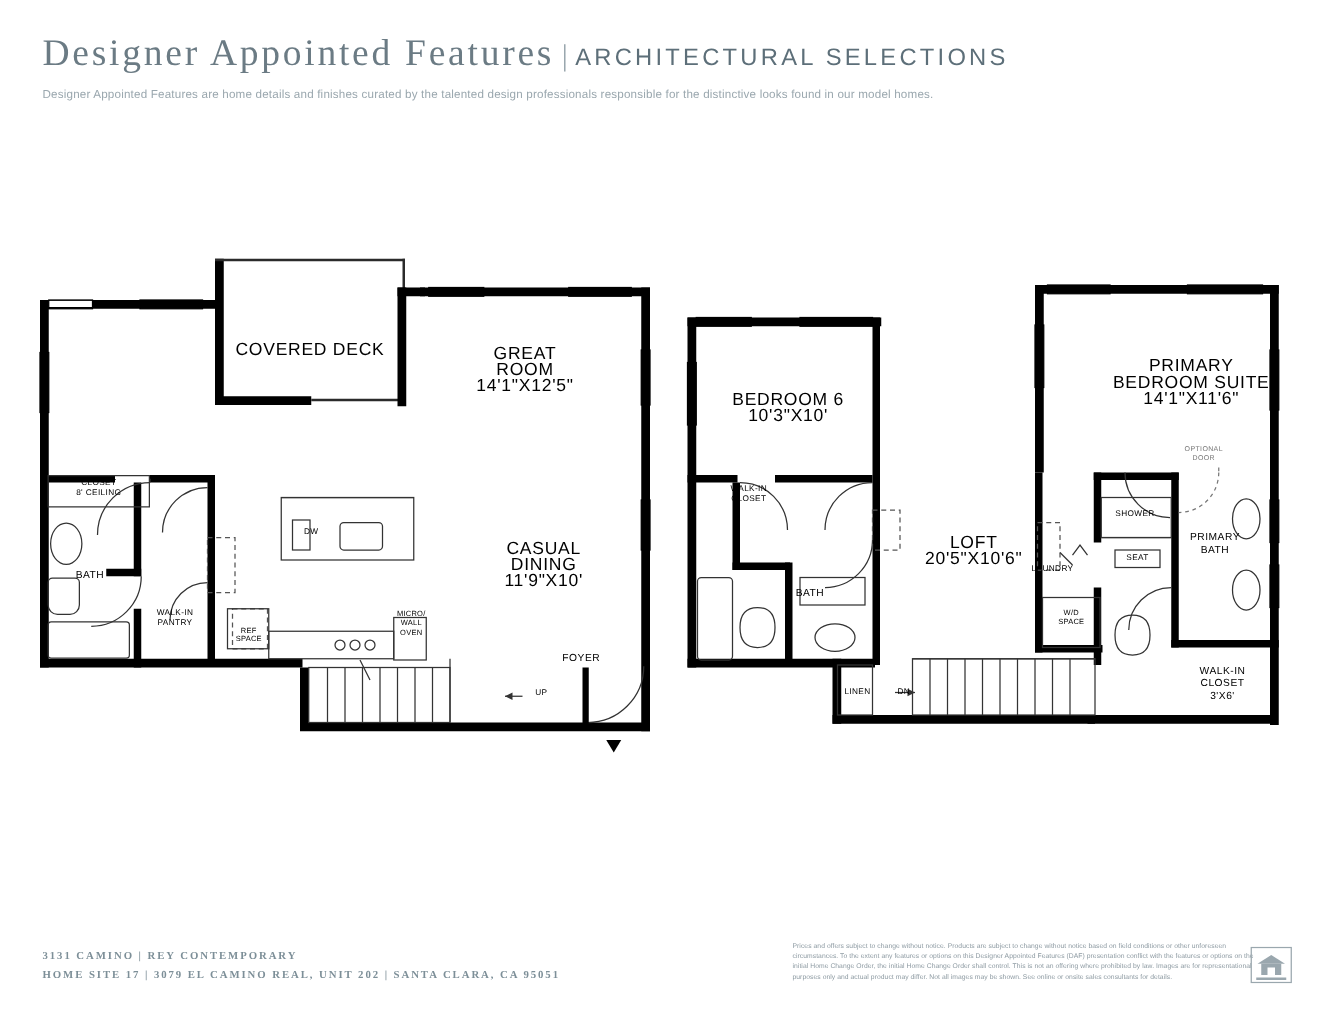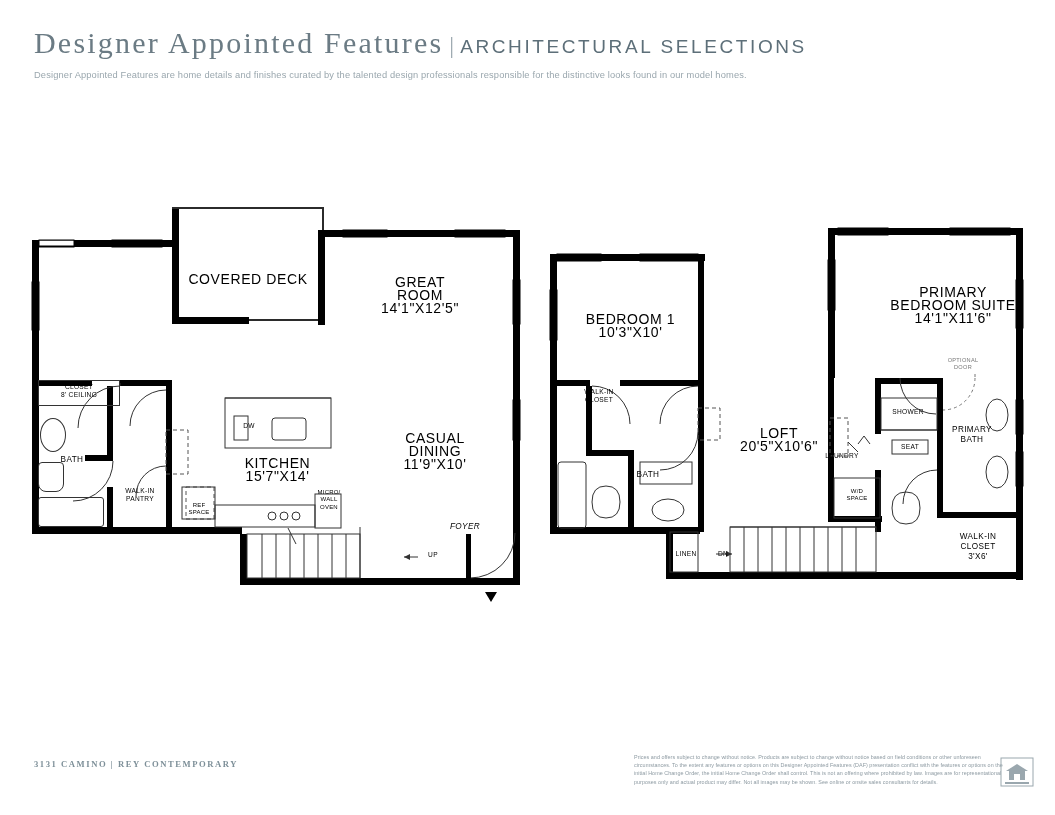--- a/index.html
+++ b/index.html
@@ -223,31 +223,28 @@
       <rect x="32" y="282" width="7" height="48" fill="none" stroke="#000" stroke-width="1"></rect>
     </svg>
 
     <div class="label" style="left:172px;top:273px;width:152px;">COVERED DECK</div>
     <div class="label" style="left:355px;top:276px;width:130px;">
       GREAT<br>ROOM<br><span>14'1"X12'5"</span>
     </div>
     <div class="label" style="left:370px;top:432px;width:130px;">
       CASUAL<br>DINING<br><span>11'9"X10'</span>
     </div>
-    <div class="label" style="left:205px;top:457px;width:145px;">
-      <span>KITCHEN</span><br><span>15'7"X14'</span>
-    </div>
     <div class="label sm" style="left:40px;top:455px;width:64px;">BATH</div>
     <div class="label xs" style="left:38px;top:383px;width:82px;">
       <span>CLOSET</span><br><span>8' CEILING</span>
     </div>
     <div class="label xs" style="left:110px;top:487px;width:60px;">
       WALK-IN<br>PANTRY
     </div>
-    <div class="label sm" style="left:430px;top:522px;width:70px;font-style:italic;">FOYER</div>
+    <div class="label sm" style="left:430px;top:522px;width:70px;">FOYER</div>
 
     <div class="label xs" style="left:239px;top:422px;width:20px;">DW</div>
     <div class="label micro" style="left:182px;top:502px;width:34px;">REF<br>SPACE</div>
     <div class="label micro" style="left:313px;top:489px;width:32px;">MICRO/<br>WALL<br>OVEN</div>
     <div class="label xs" style="left:420px;top:551px;width:26px;">UP</div>
   </div>
 
   <div class="plan" id="plan-right" style="left:520px;top:0;width:535px;height:620px;">
 
     <div class="wall" style="left:30px;top:254px;width:155px;height:7px;"></div>
@@ -331,21 +328,21 @@
       <line x1="294" y1="527" x2="294" y2="572" stroke="#333" stroke-width="1"></line>
       <line x1="308" y1="527" x2="308" y2="572" stroke="#333" stroke-width="1"></line>
       <line x1="322" y1="527" x2="322" y2="572" stroke="#333" stroke-width="1"></line>
       <line x1="336" y1="527" x2="336" y2="572" stroke="#333" stroke-width="1"></line>
       <line x1="210" y1="527" x2="356" y2="527" stroke="#333" stroke-width="1"></line>
       <line x1="196" y1="554" x2="212" y2="554" stroke="#333" stroke-width="1"></line>
       <polygon points="212,554 206,551 206,557" fill="#333"></polygon>
     </svg>
 
     <div class="label" style="left:38px;top:313px;width:145px;">
-      <span>BEDROOM 1</span><br><span>10'3"X10'</span>
+      <span>BEDROOM 6</span><br><span>10'3"X10'</span>
     </div>
     <div class="label xs" style="left:48px;top:388px;width:62px;">WALK-IN<br>CLOSET</div>
     <div class="label sm" style="left:96px;top:470px;width:64px;">BATH</div>
     <div class="label" style="left:196px;top:379px;width:126px;margin-top:48px;">
       <span>LOFT</span><br><span>20'5"X10'6"</span>
     </div>
     <div class="label" style="left:358px;top:286px;width:150px;">
       PRIMARY<br>BEDROOM SUITE<br><span>14'1"X11'6"</span>
     </div>
     <div class="label tiny" style="left:412px;top:357px;width:62px;">OPTIONAL<br>DOOR</div>
@@ -356,20 +353,21 @@
       WALK-IN<br>CLOSET<br><span>3'X6'</span>
     </div>
     <div class="label xs" style="left:284px;top:452px;width:76px;">LAUNDRY</div>
     <div class="label micro" style="left:316px;top:488px;width:42px;">W/D<br>SPACE</div>
     <div class="label xs" style="left:146px;top:550px;width:40px;">LINEN</div>
     <div class="label xs" style="left:190px;top:550px;width:26px;">DN</div>
   </div>
 
   <div id="footer-left">
     <div>3131 CAMINO | REY CONTEMPORARY</div>
+    <div>HOME SITE 17 | 3079 EL CAMINO REAL, UNIT 202 | SANTA CLARA, CA 95051</div>
   </div>
 
   <div id="disclaimer">Prices and offers subject to change without notice. Products are subject to change without notice based on field conditions or other unforeseen circumstances. To the extent any features or options on this Designer Appointed Features (DAF) presentation conflict with the features or options on the initial Home Change Order, the initial Home Change Order shall control. This is not an offering where prohibited by law. Images are for representational purposes only and actual product may differ. Not all images may be shown. See online or onsite sales consultants for details.</div>
 
   <div id="eho">
     <svg width="34" height="30" viewBox="0 0 34 30">
       <rect x="1" y="1" width="32" height="28" fill="none" stroke="#9aa7ae" stroke-width="1"></rect>
       <polygon points="17,7 28,14 6,14" fill="#9aa7ae"></polygon>
       <rect x="9" y="14" width="16" height="9" fill="#9aa7ae"></rect>
       <rect x="14" y="17" width="6" height="6" fill="#ffffff"></rect>

